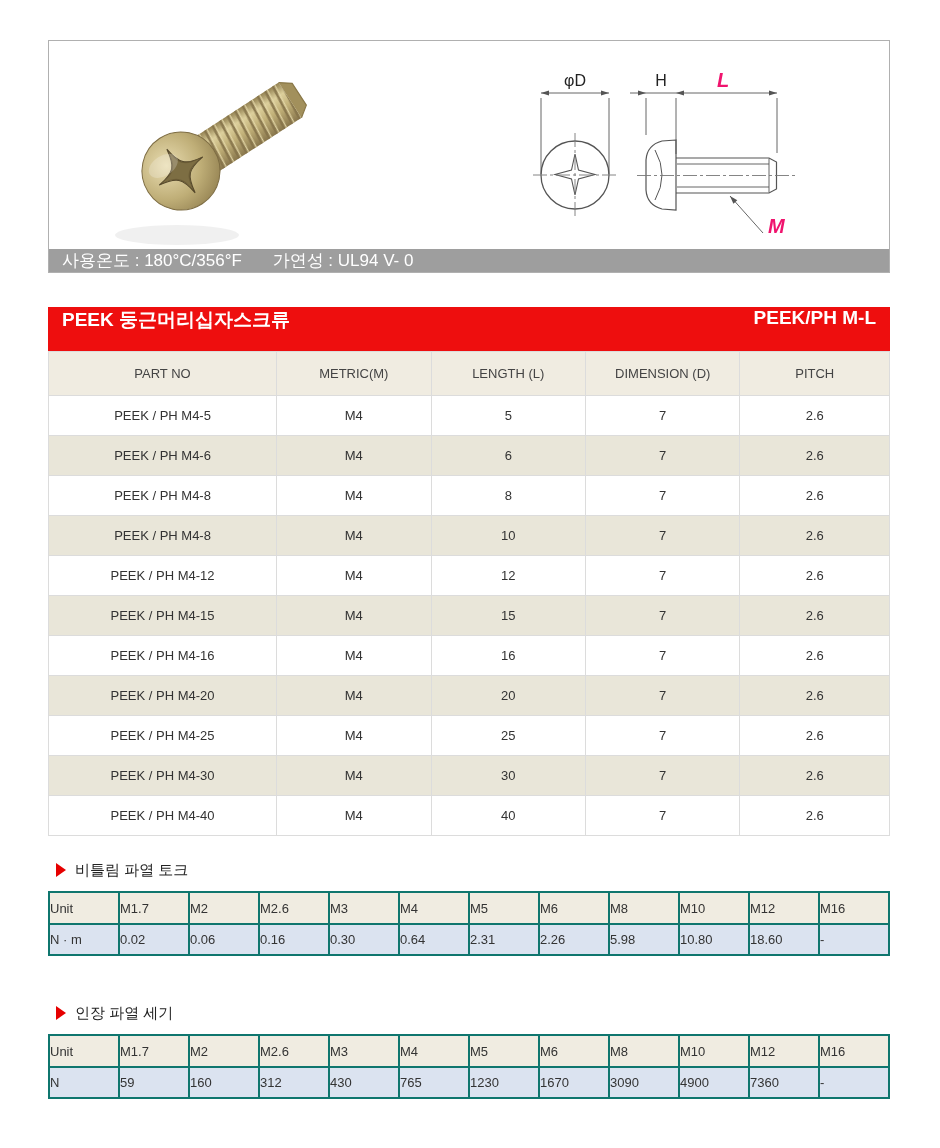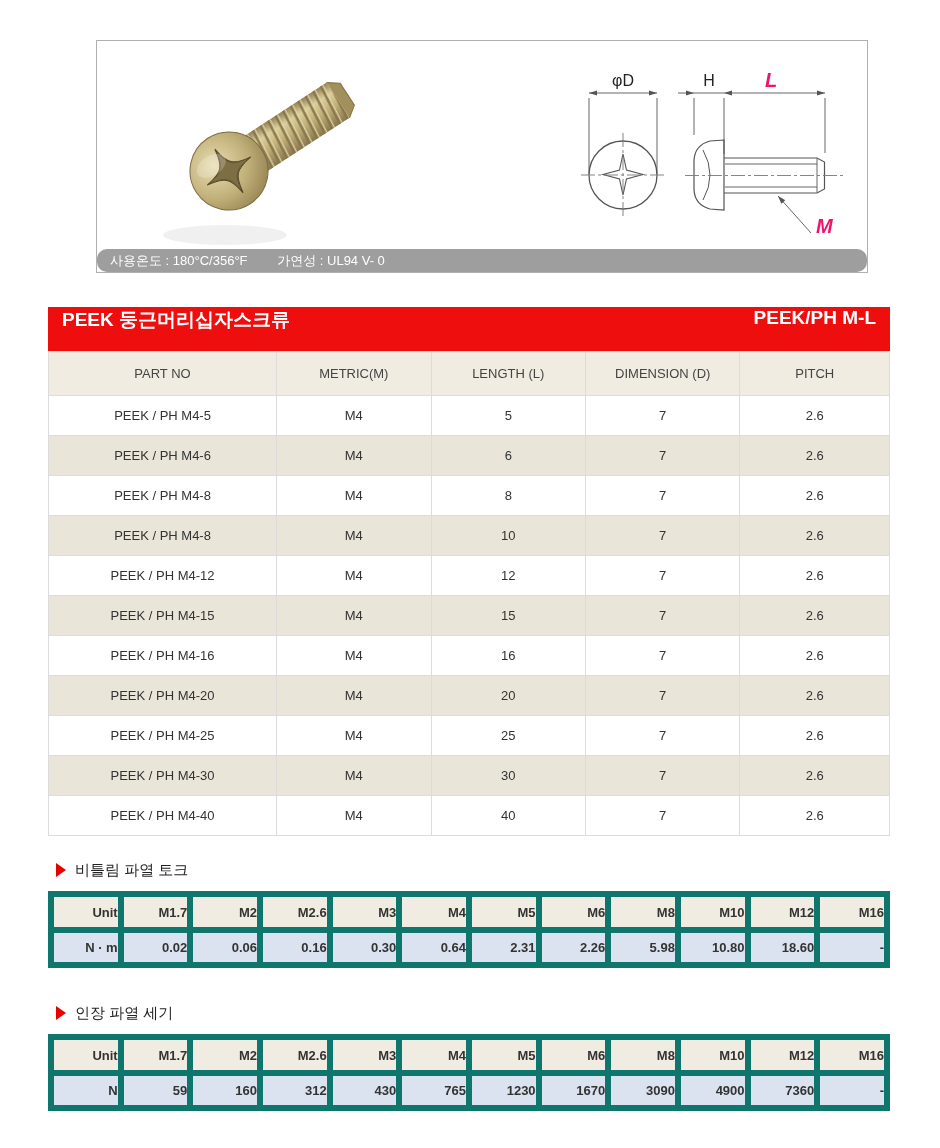--- a/index.html
+++ b/index.html
@@ -4,29 +4,29 @@
 <style>
   html,body{margin:0;padding:0;background:#fff;}
   body{
     width:940px;height:1148px;position:relative;
     font-family:"Liberation Sans","DejaVu Sans",sans-serif;color:#333;
   }
   .page{position:absolute;left:48px;top:0;width:842px;height:1148px;}
 
   
   .photo-box{
-    position:absolute;left:0;top:40px;width:772px;height:233px;
-    box-sizing:border-box;border:1px solid #b0b0b0;background:#fff;overflow:hidden;margin-left:48px;
+    position:absolute;left:0;top:40px;width:842px;height:233px;
+    box-sizing:border-box;border:1px solid #b0b0b0;background:#fff;overflow:hidden;
   }
   .photo-svg{position:absolute;left:10px;top:12px;}
   .drawing-svg{position:absolute;left:462px;top:12px;}
   .caption-bar{
     position:absolute;left:0;right:0;bottom:0;height:23px;
-    background:var(--caption_bar_bg,#9e9e9e);color:#fff;font-size:13px;line-height:23px;
-    padding-left:13px;white-space:nowrap;border-radius:10px;
+    background:var(--caption_bar_bg,#9e9e9e);color:#fff;font-size:17px;line-height:23px;
+    padding-left:13px;white-space:nowrap;
   }
   .caption-bar span{margin-right:26px;}
 
   
   .redbar{
     position:absolute;left:0;top:307px;width:842px;height:44px;box-sizing:border-box;
     background:var(--accent_red,#ee0e0e);color:#fff;font-weight:bold;font-size:19px;
     display:flex;justify-content:space-between;padding:0 14px;
   }
 
@@ -52,21 +52,21 @@
     width:0;height:0;margin-right:9px;
     border-left:10px solid #e60000;border-top:7px solid transparent;border-bottom:7px solid transparent;
   }
   .s1{top:860px;}
   .s2{top:1003px;}
 
   
   .mini{
     position:absolute;left:0;width:842px;table-layout:fixed;font-size:13px;
   }
-  .mini th,.mini td{border:6px solid #0f766e;text-align:right;font-weight:bold;padding:0;}
+  .mini th,.mini td{border:2px solid #0f766e;text-align:left;font-weight:normal;padding:0;}
   .mini th{height:30px;background:var(--table_head_bg,#f0ece1);color:#333;}
   .mini td{height:29px;background:var(--value_row_bg,#dbe3f0);color:#333;}
   .t1{top:891px;}
   .t2{top:1034px;}
 </style>
 </head>
 <body>
 
 <div class="page">
 

